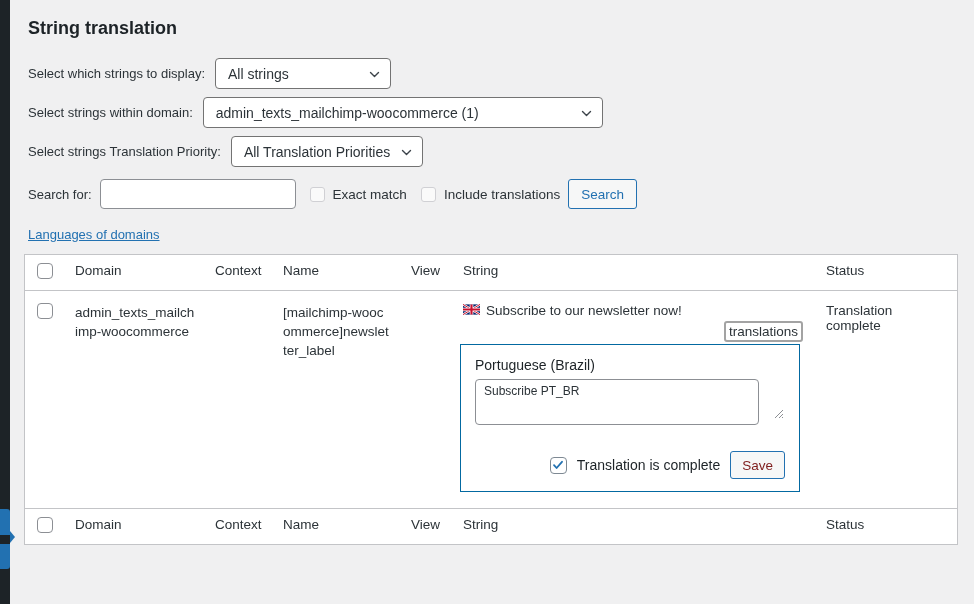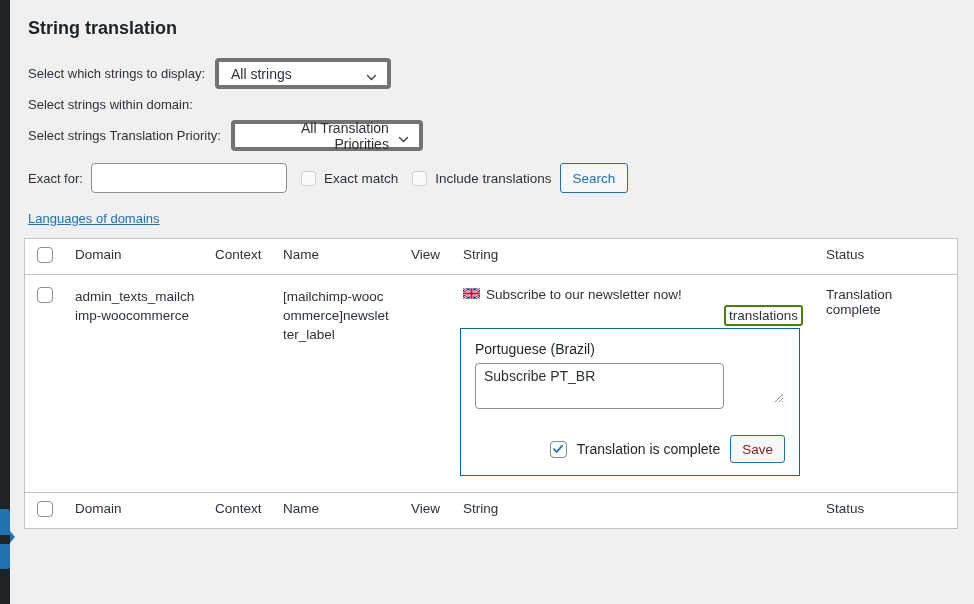--- a/index.html
+++ b/index.html
@@ -29,27 +29,27 @@
 
   .notice-banner {
     margin: 10px 16px 0 14px;
     background:#fff; border:1px solid #c3c4c7; border-radius:6px;
     height:42px; display:flex; align-items:center; padding:0 20px; gap:16px;
     box-shadow: 0 1px 1px rgba(0,0,0,.04);
   }
   .notice-banner .chev { display:flex; align-items:center; }
   .notice-banner .txt { font-size:14px; color:#2c3338; }
 
-  .filters { margin: 16px 14px 0 18px; text-align: right; }
+  .filters { margin: 16px 14px 0 18px; }
   .filter-row { display:flex; align-items:center; gap:10px; margin-bottom:8px; }
   .filter-row label { color:#2c3338; font-size:13px; }
 
   .fake-select {
     position:relative; height:31px; background:#fff;
-    border:4px solid #737373; border-radius:4px;
+    border:1px solid #737373; border-radius:4px;
     display:inline-flex; align-items:center;
     padding:0 30px 0 12px; font-size:14px; color:#2c3338; cursor:pointer;
   }
   .fake-select .sel-chev { position:absolute; right:9px; top:9px; }
   .w1 { width:176px; } .w2 { width:400px; } .w3 { width:192px; }
 
   .search-row { display:flex; align-items:center; margin:12px 14px 0 18px; gap:8px; }
   .search-row input[type=text] {
     width:196px; height:30px; border:1px solid #8c8f94; border-radius:4px;
     background:#fff; padding:0 8px; font-size:14px; font-family:inherit;
@@ -87,35 +87,35 @@
   }
   .t-body .t-cell { padding-top:12px; padding-bottom:16px; }
   .cell-domain, .cell-name { word-break:break-all; line-height:19px; color:#2c3338; }
   .t-body { min-height:202px; }
 
   .string-line { display:flex; align-items:flex-end; gap:6px; font-size:13.5px; color:#2c3338; }
   .flag { flex:0 0 auto; display:inline-block; }
 
   .translations-wrap { width:343px; margin-left:-3px; text-align:right; margin-top:3px; }
   .translations-link {
-    display:inline-block; background:#fff; border:2px solid #4d7c0f; border-radius:3px;
+    display:inline-block; background:#fff; border:2px solid #a3a3a3; border-radius:3px;
     padding:0 3px; font-size:13.5px; color:#2c3338; line-height:17px; cursor:pointer;
   }
 
   .editor-panel {
     width:340px; margin-left:-3px; margin-top:2px;
     background:#fff; border:1px solid #0369a1; padding:12px 14px 12px 14px;
   }
   .editor-lang { font-size:14px; color:#1d2327; margin-bottom:6px; }
   .editor-textarea {
     position:relative; width:312px;
   }
   .editor-textarea textarea {
-    width:249px; height:46px; border:1px solid #8c8f94; border-radius:4px;
-    font-family:inherit; font-size:14px; color:#2c3338; padding:4px 8px;
+    width:284px; height:46px; border:1px solid #8c8f94; border-radius:4px;
+    font-family:inherit; font-size:12px; color:#2c3338; padding:4px 8px;
     resize:none; outline:none; display:block;
   }
   .resize-grip { position:absolute; right:3px; bottom:3px; pointer-events:none; }
   .editor-footer { display:flex; align-items:center; justify-content:flex-end; gap:10px; margin-top:26px; }
   .cb-checked {
     width:17px; height:17px; background:#fff; border:1px solid #7e8993; border-radius:4px;
     display:inline-flex; align-items:center; justify-content:center; cursor:pointer; flex:0 0 auto;
   }
   .complete-label { font-size:14px; color:#1d2327; }
   .btn-save {
@@ -146,36 +146,44 @@
         <span>All strings</span>
         <span class="sel-chev">
           <svg width="13" height="13" viewBox="0 0 13 13">
               <path d="M2.5 4.5 L6.5 8.5 L10.5 4.5" fill="none" stroke="#3c434a" stroke-width="1.4" stroke-linecap="round" stroke-linejoin="round"></path>
             </svg>
         </span>
       </div>
     </div>
     <div class="filter-row">
       <label>Select strings within domain:</label>
+      <div class="fake-select w2">
+        <span>admin_texts_mailchimp-woocommerce (1)</span>
+        <span class="sel-chev">
+          <svg width="13" height="13" viewBox="0 0 13 13">
+              <path d="M2.5 4.5 L6.5 8.5 L10.5 4.5" fill="none" stroke="#3c434a" stroke-width="1.4" stroke-linecap="round" stroke-linejoin="round"></path>
+            </svg>
+        </span>
+      </div>
     </div>
     <div class="filter-row">
       <label>Select strings Translation Priority:</label>
       <div class="fake-select w3">
         <span>All Translation Priorities</span>
         <span class="sel-chev">
           <svg width="13" height="13" viewBox="0 0 13 13">
               <path d="M2.5 4.5 L6.5 8.5 L10.5 4.5" fill="none" stroke="#3c434a" stroke-width="1.4" stroke-linecap="round" stroke-linejoin="round"></path>
             </svg>
         </span>
       </div>
     </div>
   </div>
 
   <div class="search-row">
-    <label>Exact for:</label>
+    <label>Search for:</label>
     <input type="text" value="" style="">
     <span class="cb-light"></span>
     <span class="cb-label">Exact match</span>
     <span class="cb-light"></span>
     <span class="cb-label">Include translations</span>
     <button class="btn-secondary">Search</button>
   </div>
 
   <a class="domains-link">Languages of domains</a>
 

